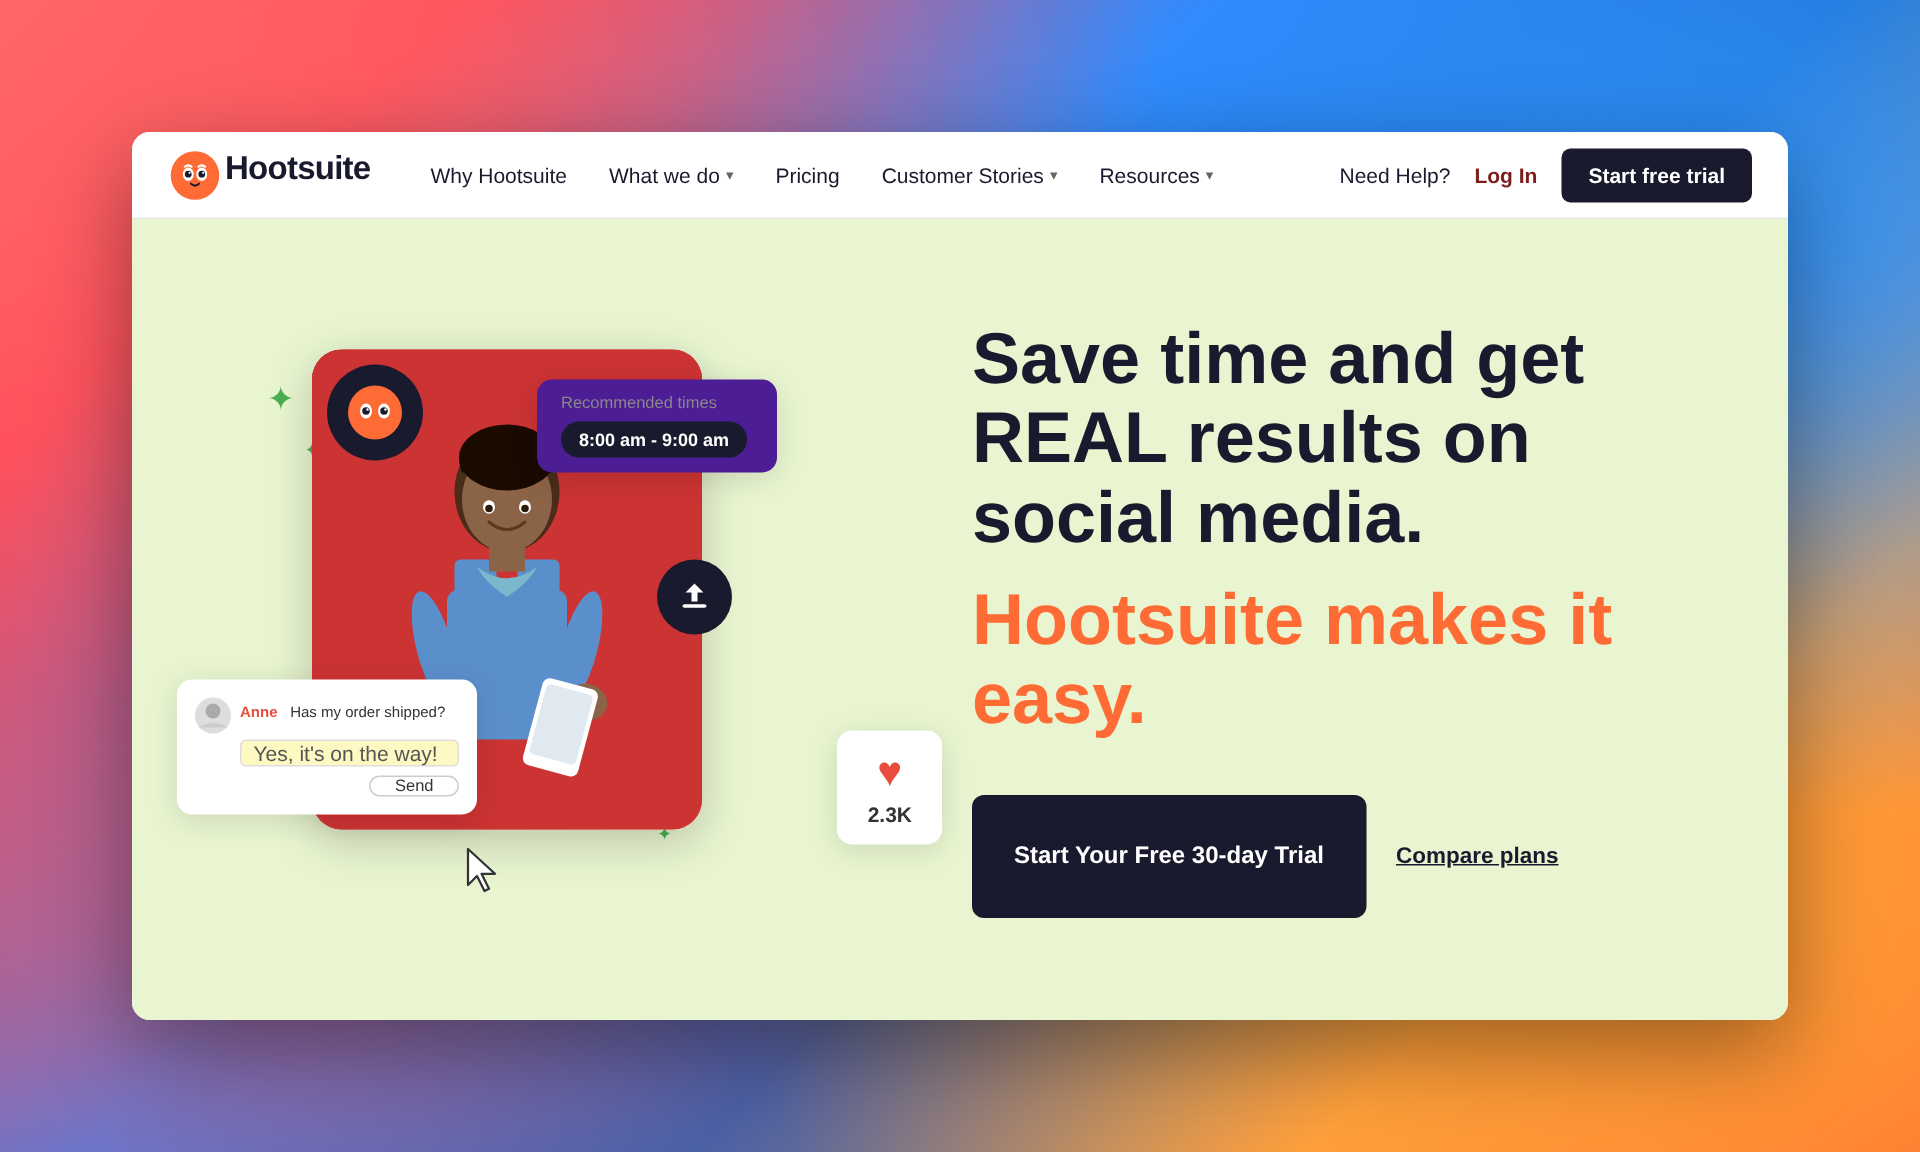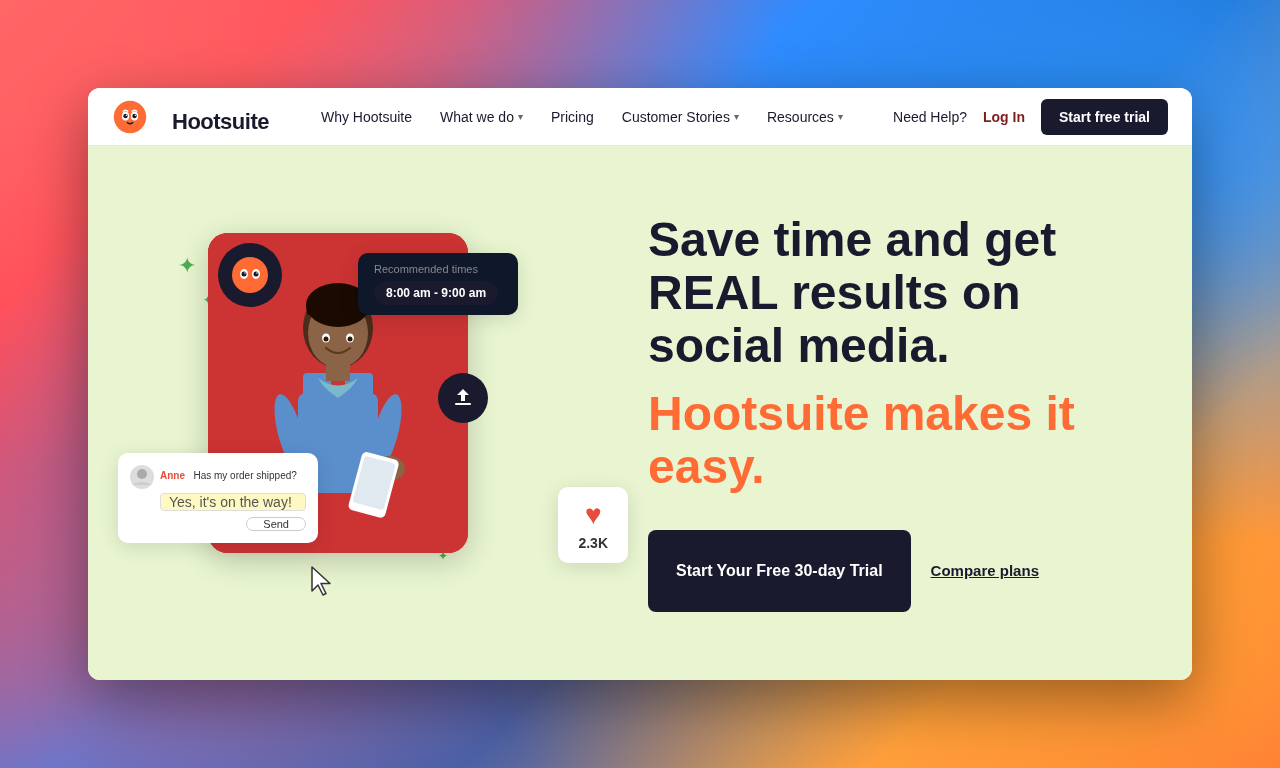--- a/index.html
+++ b/index.html
@@ -52,23 +52,23 @@
       height: 58px;
       display: flex;
       align-items: center;
       padding: 0 24px;
       border-bottom: 1px solid #e8e8e8;
       flex-shrink: 0;
     }
 
     .logo-area {
       display: flex;
-      align-items: flex-end;
-      gap: 24px;
-      margin-right: 40px;
+      align-items: flex-start;
+      gap: 2px;
+      margin-right: 28px;
     }
 
     .logo-icon {
       width: 36px;
       height: 36px;
     }
 
     .logo-text {
       font-size: 22px;
       font-weight: 700;
@@ -194,21 +194,21 @@
       align-items: center;
       justify-content: center;
       z-index: 10;
     }
 
     
     .recommended-card {
       position: absolute;
       top: 20px;
       right: -40px;
-      background: #0f172a;
+      background: #4c1d95;
       border-radius: 10px;
       padding: 10px 16px;
       box-shadow: 0 4px 20px rgba(0,0,0,0.12);
       z-index: 10;
       min-width: 160px;
     }
 
     .recommended-title {
       font-size: 11px;
       color: #888;

